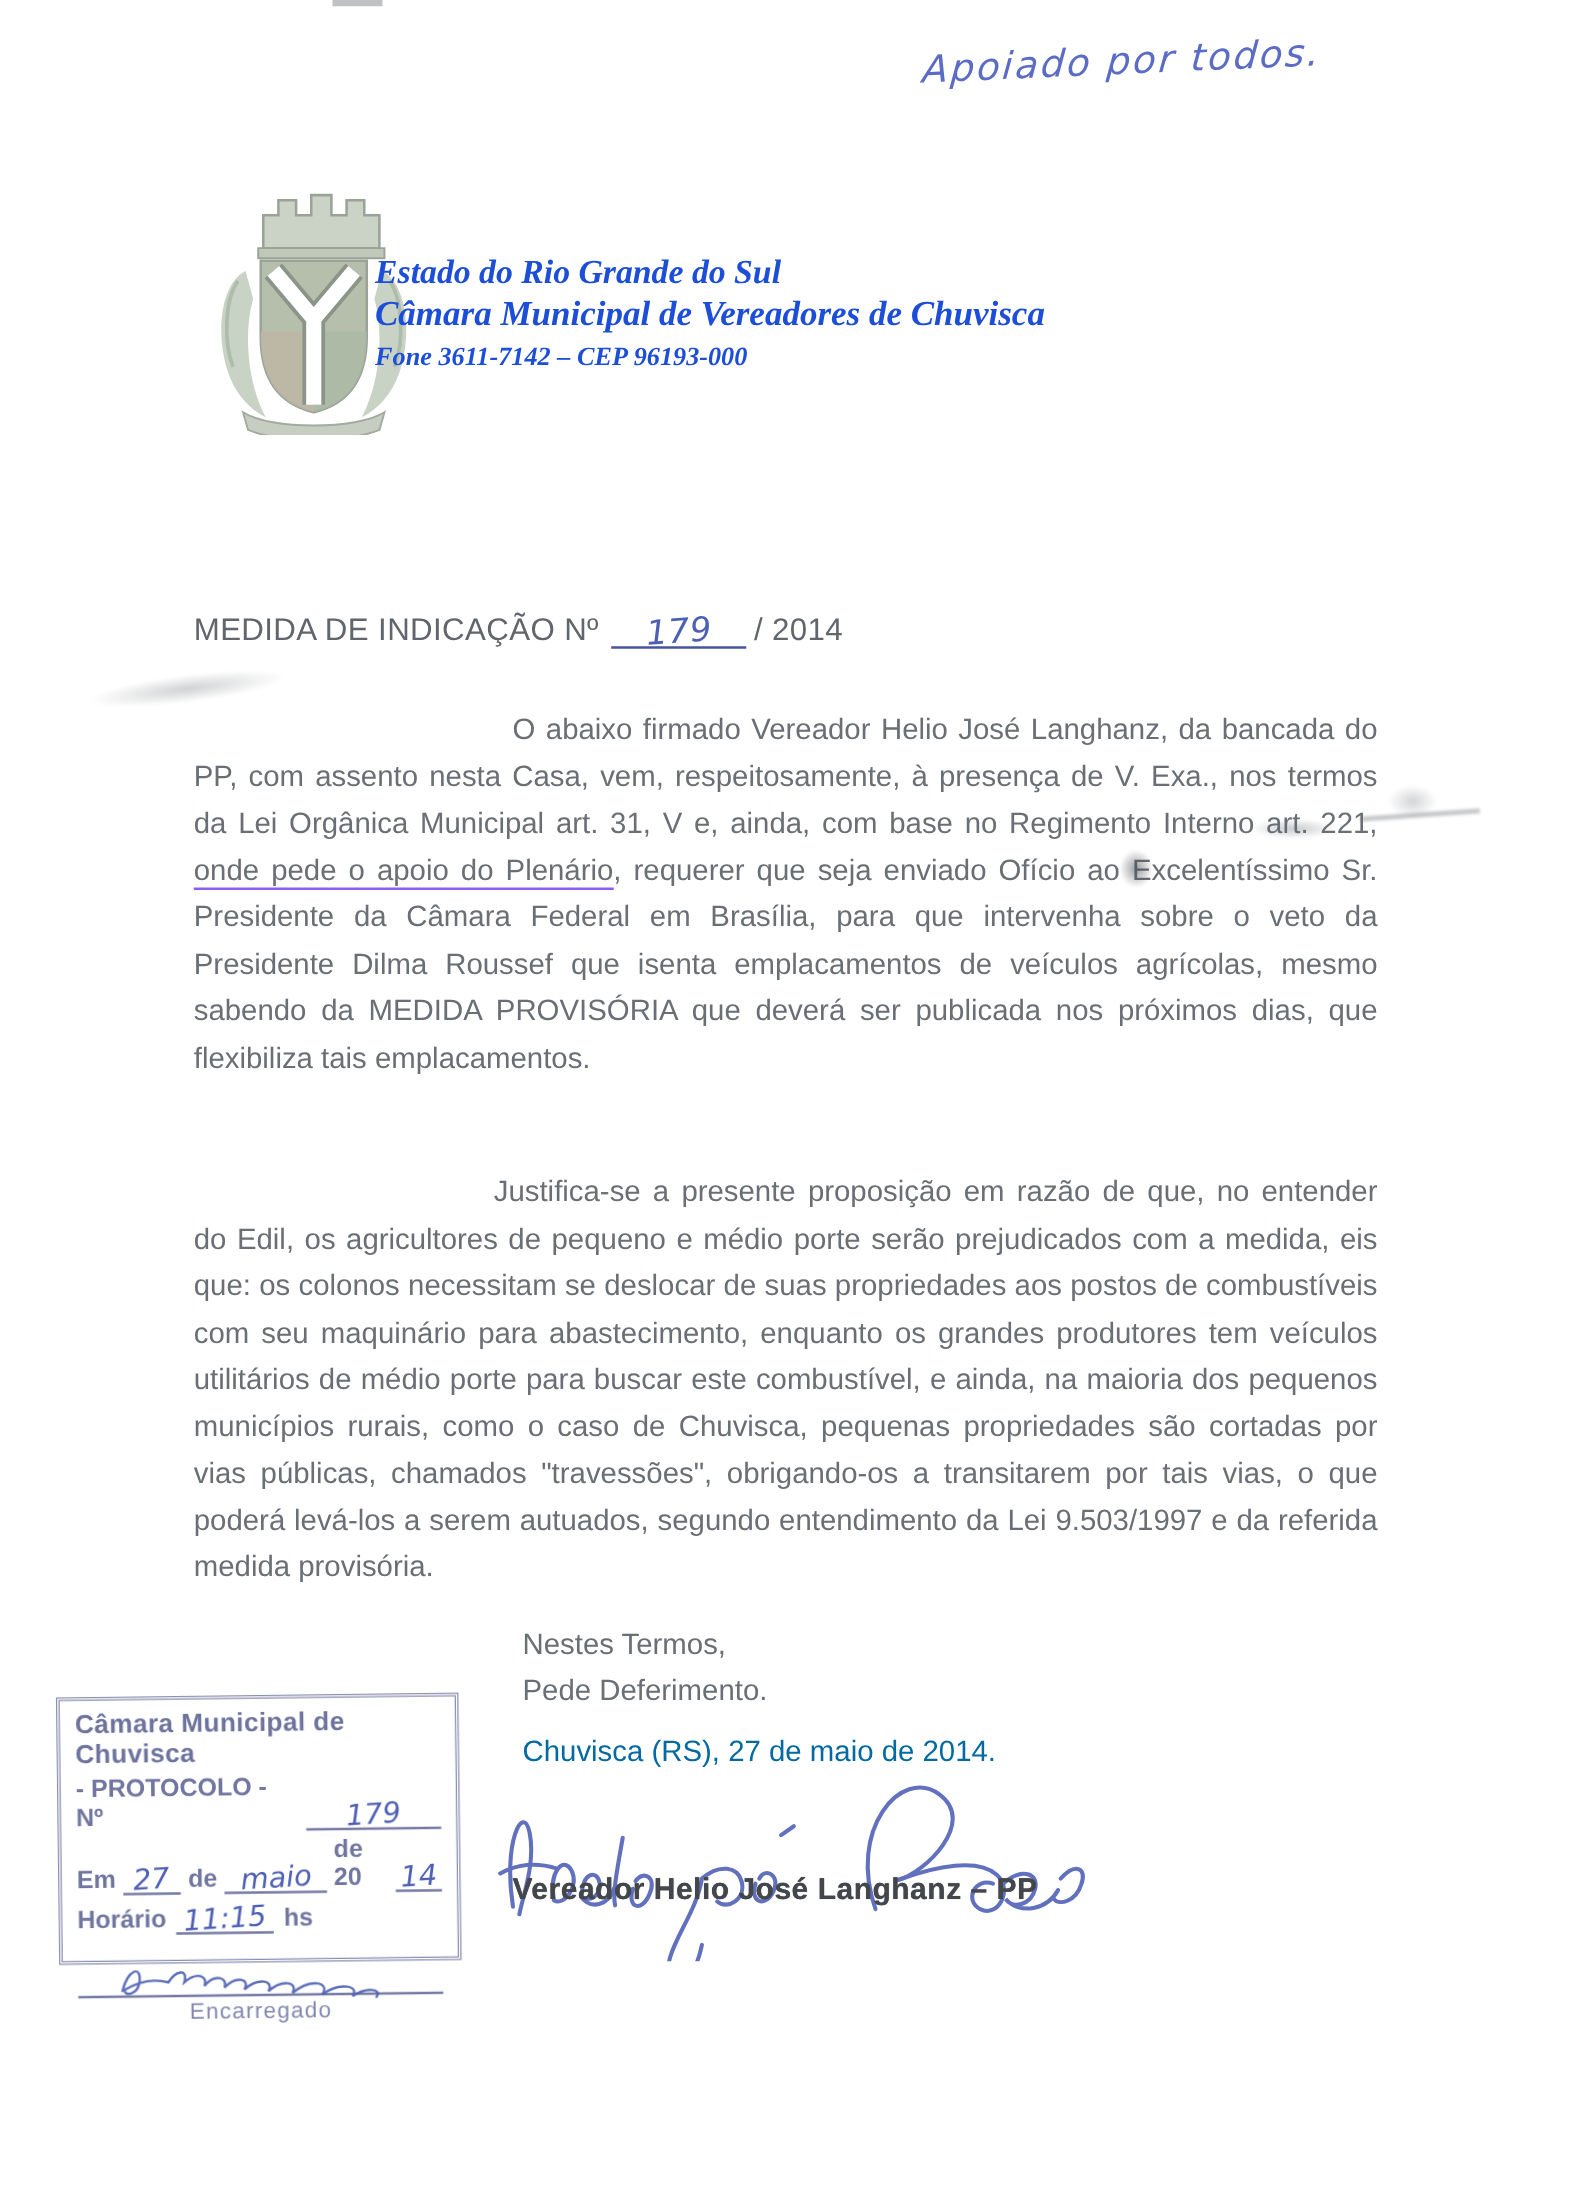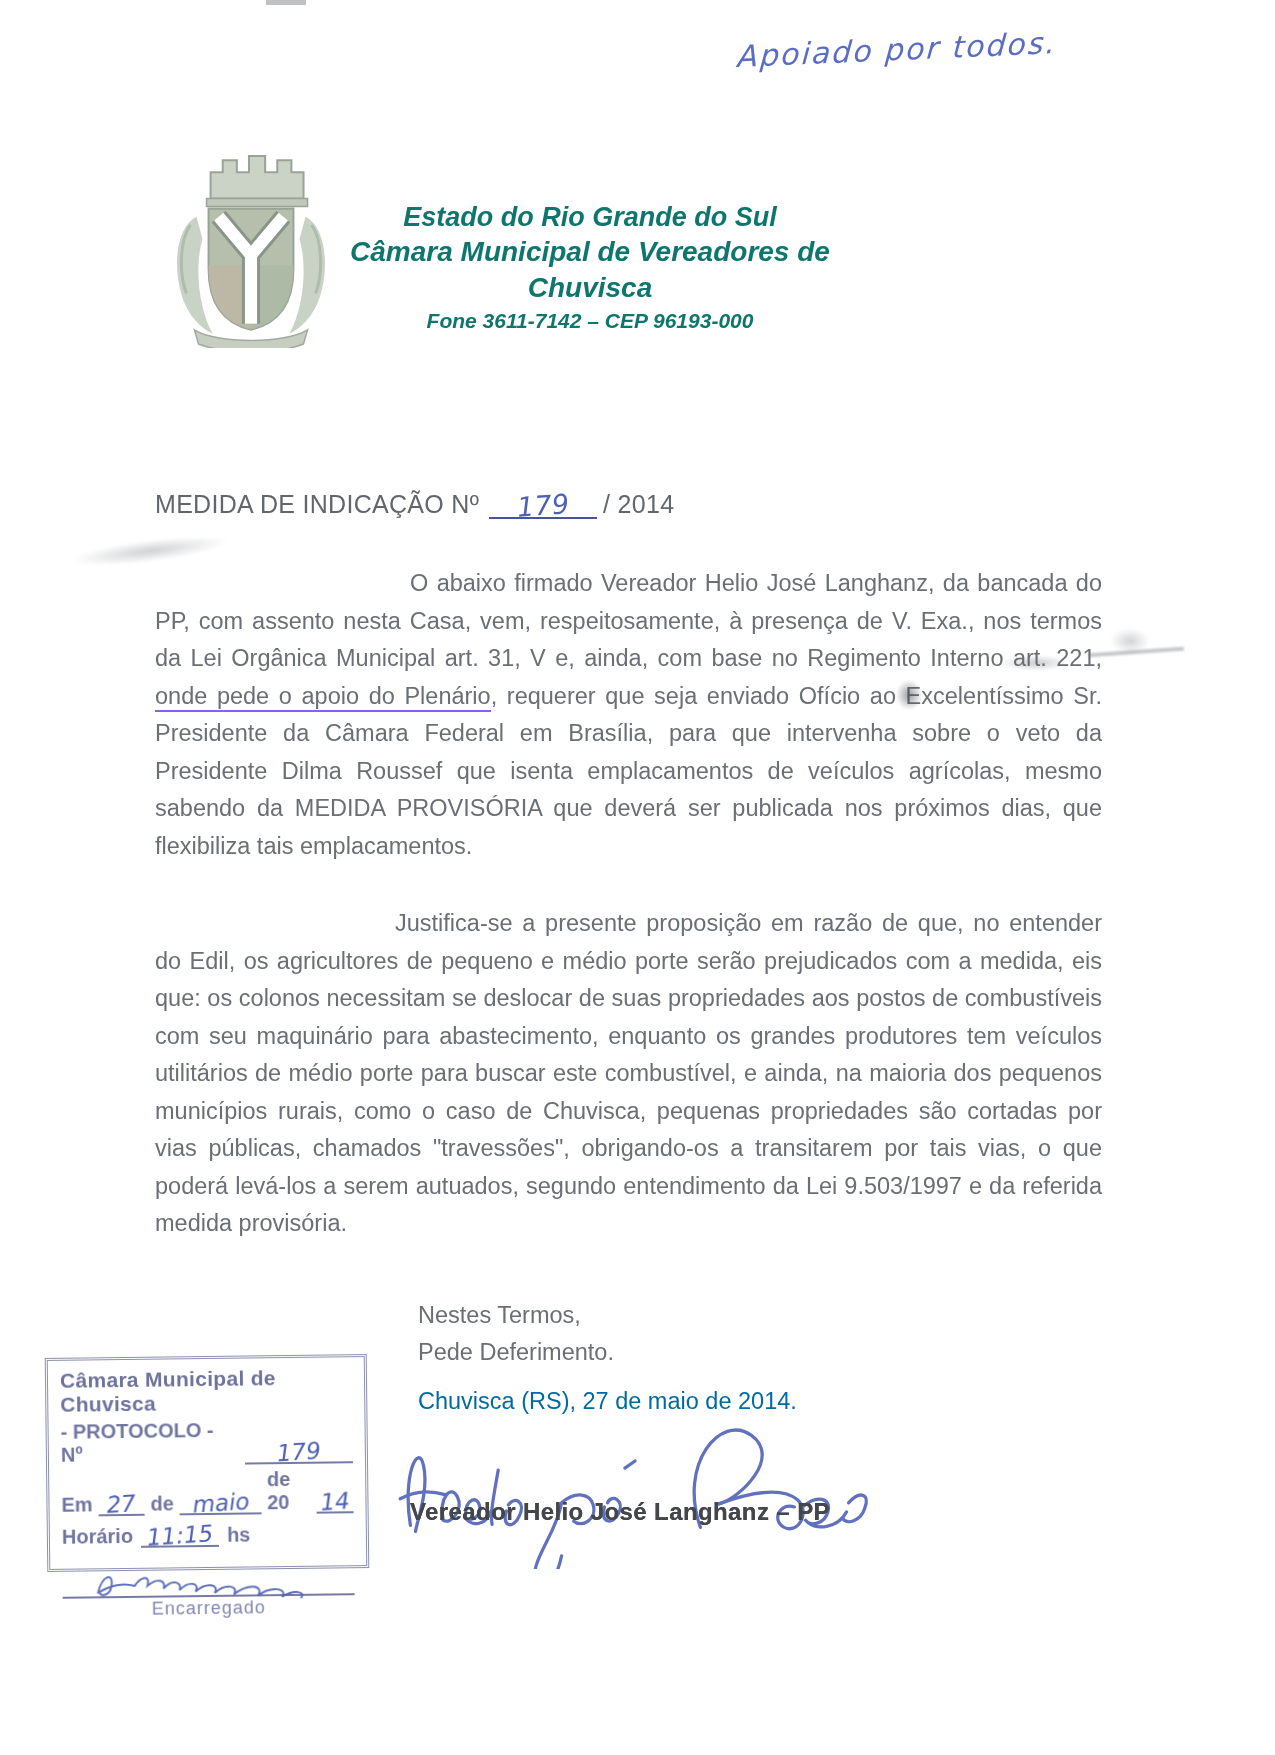--- a/index.html
+++ b/index.html
@@ -15,22 +15,22 @@
   }
   .top-note{
     position:absolute;left:738px;top:32px;font-size:30px;letter-spacing:2px;
     transform:rotate(-2.5deg) skewX(-7deg);color:#5b6cc5;white-space:nowrap;
   }
   
   .crest{position:absolute;left:166px;top:146px;width:170px;height:202px;
     filter:blur(0.4px);opacity:.9;}
   
   .letterhead{
-    position:absolute;left:300px;top:200px;width:580px;text-align:center;
-    font-family:Liberation Sans, sans-serif;font-style:italic;font-weight:700;color:#0f766e;
+    position:absolute;left:300px;top:200px;width:580px;
+    font-family:Liberation Serif, serif;font-style:italic;font-weight:700;color:#1d4ed8;
   }
   .lh-state{font-size:27px;line-height:34px;}
   .lh-chamber{font-size:28px;line-height:36px;}
   .lh-address{font-size:25px;line-height:34px;}
   .lh-phone{font-size:21px;line-height:30px;}
   
   .recipient{
     position:absolute;left:155px;top:398px;width:947px;
     font-weight:700;font-size:25px;line-height:37px;color:#54585d;letter-spacing:.3px;
   }
@@ -44,21 +44,21 @@
     display:inline-block;width:108px;margin:0 6px 0 10px;text-align:center;
     border-bottom:2px solid #46549e;position:relative;
   }
   .subject .blank .hand{font-size:27px;transform:rotate(-4deg);position:relative;top:4px;}
   
   .para{
     position:absolute;left:155px;width:947px;margin:0;
     font-size:23.5px;line-height:37.5px;text-align:justify;color:#6a6f75;
   }
   .p1{top:565px;text-indent:255px;}
-  .p2{top:905px;text-indent:240px;}
+  .p2{top:935px;text-indent:240px;}
   .underlined{border-bottom:2px solid #8b5cf6;padding-bottom:1px;}
   
   .closing{position:absolute;left:418px;top:1297px;font-size:23.5px;line-height:37px;color:#6a6f75;}
   .place-date{position:absolute;left:418px;top:1388px;font-size:23.5px;color:#0369a1;}
   
   .stamp{
     position:absolute;left:46px;top:1356px;width:322px;height:214px;
     border:3px double #8a8fb0;transform:rotate(-0.7deg);
     color:#7176a0;padding:8px 12px;box-sizing:border-box;
     font-size:20px;filter:blur(0.2px);

